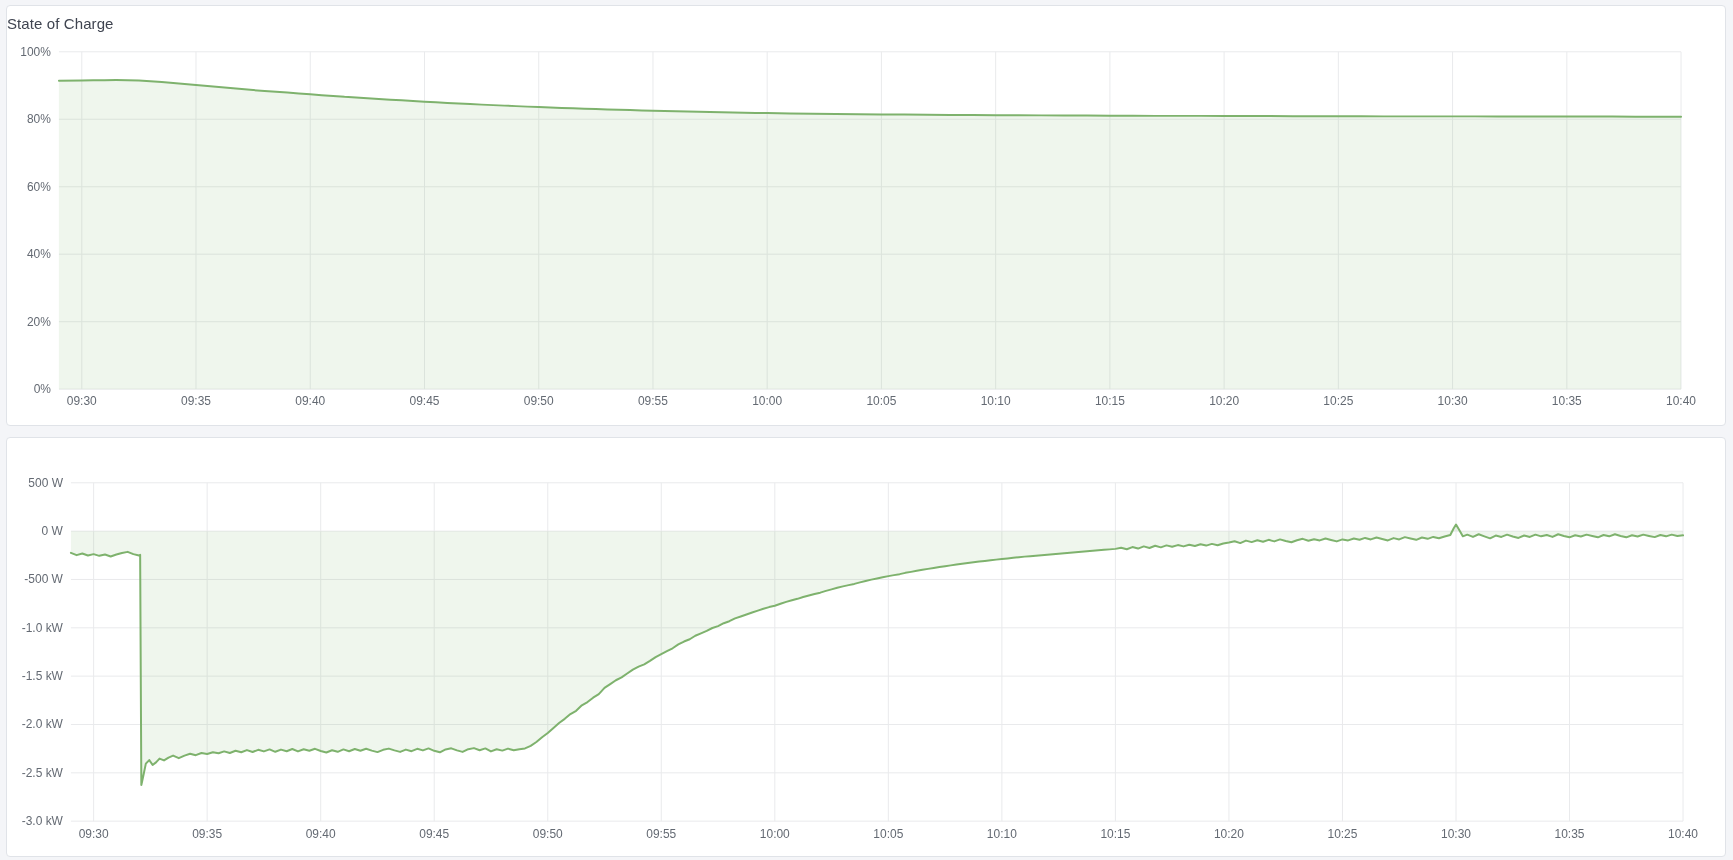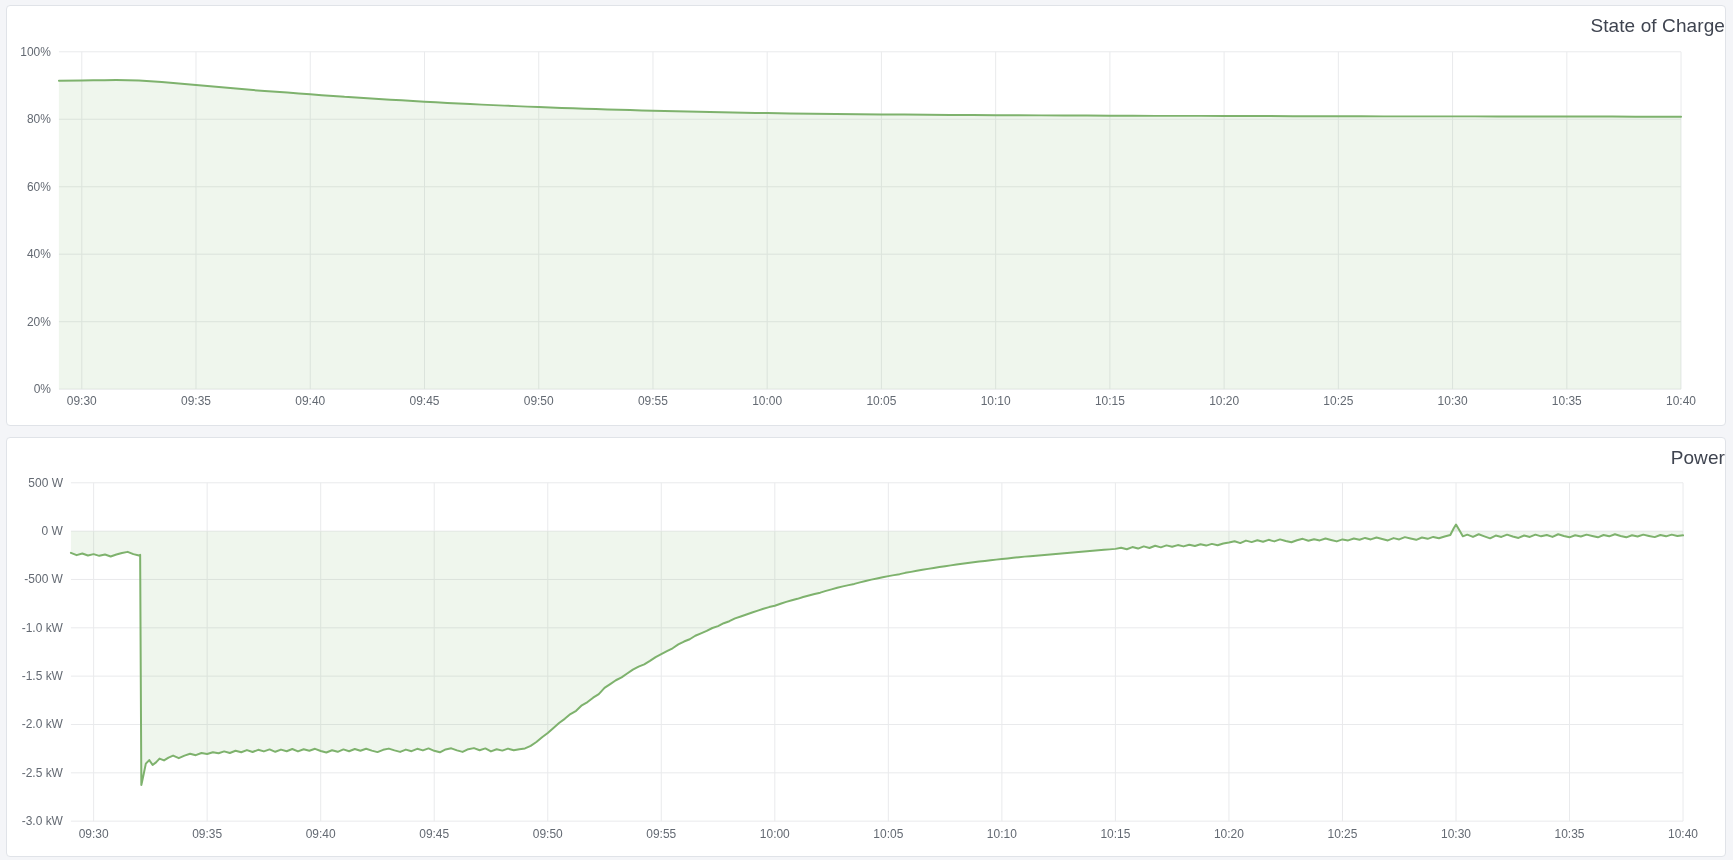--- a/index.html
+++ b/index.html
@@ -2,22 +2,22 @@
 <html><head>
 <meta charset="utf-8">
 <style>
   html,body{margin:0;padding:0;}
   body{background:#f4f5f8;font-family:"Liberation Sans",sans-serif;}
   .page{position:relative;width:1733px;height:860px;background:#f4f5f8;overflow:hidden;}
   .panel{position:absolute;left:6px;width:1720px;background:#ffffff;border:1px solid #e0e3e8;
          border-radius:4px;box-sizing:border-box;}
   #panel-soc{top:5px;height:421px;}
   #panel-power{top:437px;height:420px;}
-  .panel-title{position:absolute;top:0;left:0;right:0;margin:0;padding-top:9px;text-align:right;
-               font-size:19px;font-weight:500;color:#3f4450;letter-spacing:.1px;cursor:pointer;}
+  .panel-title{position:absolute;top:0;left:0;right:0;margin:0;padding-top:9px;text-align:left;
+               font-size:15px;font-weight:500;color:#3f4450;letter-spacing:.1px;cursor:pointer;}
   .chart-svg{position:absolute;left:0;top:0;width:100%;height:100%;display:block;}
   .grid-line{stroke:#e9eaec;stroke-width:1;}
   .series-line{fill:none;stroke-width:2;stroke-linejoin:round;stroke-linecap:round;}
   .tick-label{fill:#646a73;font-family:"Liberation Sans",sans-serif;font-size:12px;}
 </style>
 </head>
 <body>
 
 <div class="page">
 
@@ -65,21 +65,20 @@
         <text x="1104.1690140845071" y="401" text-anchor="middle" class="tick-label">10:15</text>
         <text x="1218.5352112676057" y="401" text-anchor="middle" class="tick-label">10:20</text>
         <text x="1332.9014084507041" y="401" text-anchor="middle" class="tick-label">10:25</text>
         <text x="1447.2676056338028" y="401" text-anchor="middle" class="tick-label">10:30</text>
         <text x="1561.6338028169014" y="401" text-anchor="middle" class="tick-label">10:35</text>
         <text x="1676" y="401" text-anchor="middle" class="tick-label">10:40</text>
       </svg>
   </section>
 
   <section class="panel" id="panel-power">
-    <h2 class="panel-title">Power</h2>
     <svg class="chart-svg" id="chart-power" viewBox="0 0 1720 420" preserveAspectRatio="none">
         <line x1="64" y1="45" x2="1678" y2="45" class="grid-line"></line>
         <line x1="64" y1="93.57142857142857" x2="1678" y2="93.57142857142857" class="grid-line"></line>
         <line x1="64" y1="142.14285714285714" x2="1678" y2="142.14285714285714" class="grid-line"></line>
         <line x1="64" y1="190.7142857142857" x2="1678" y2="190.7142857142857" class="grid-line"></line>
         <line x1="64" y1="239.28571428571428" x2="1678" y2="239.28571428571428" class="grid-line"></line>
         <line x1="64" y1="287.8571428571429" x2="1678" y2="287.8571428571429" class="grid-line"></line>
         <line x1="64" y1="336.4285714285714" x2="1678" y2="336.4285714285714" class="grid-line"></line>
         <line x1="64" y1="385" x2="1678" y2="385" class="grid-line"></line>
         <line x1="86.73239436619718" y1="45" x2="86.73239436619718" y2="385" class="grid-line"></line>

